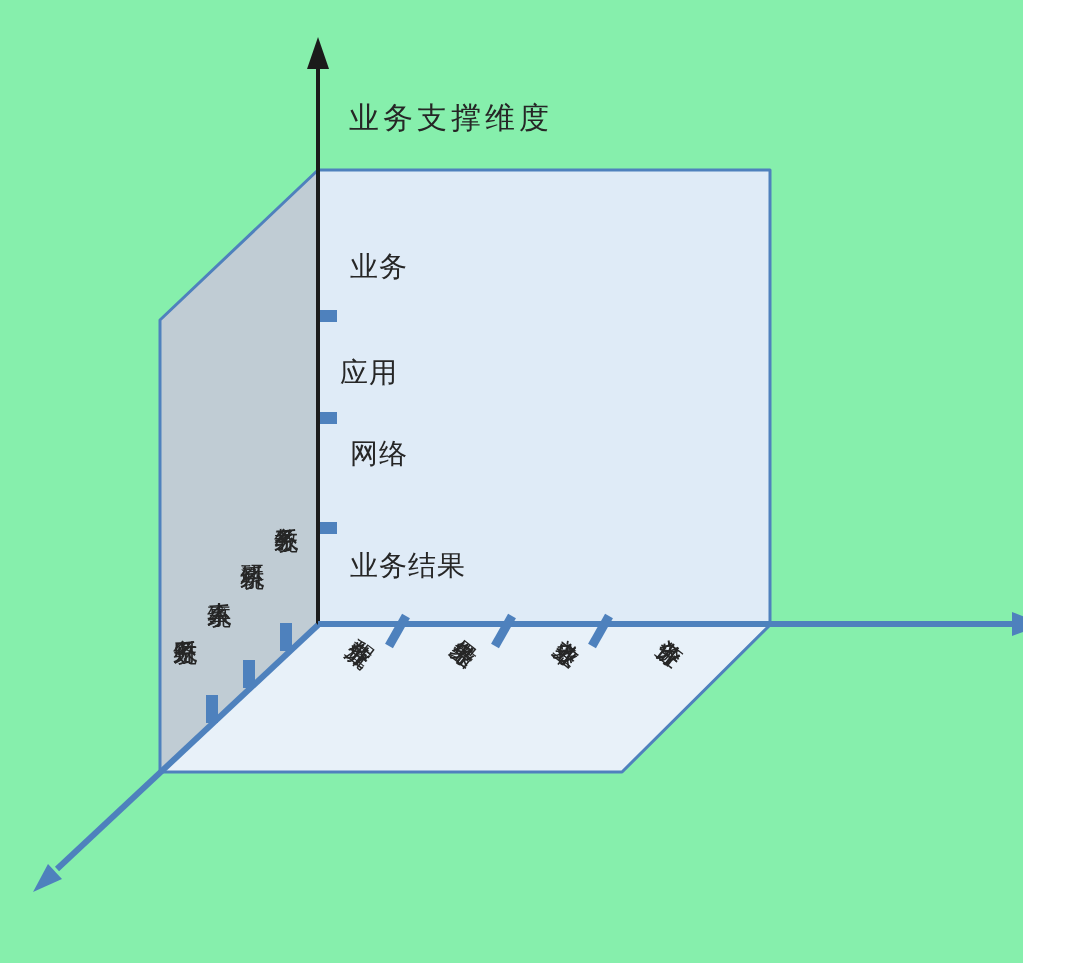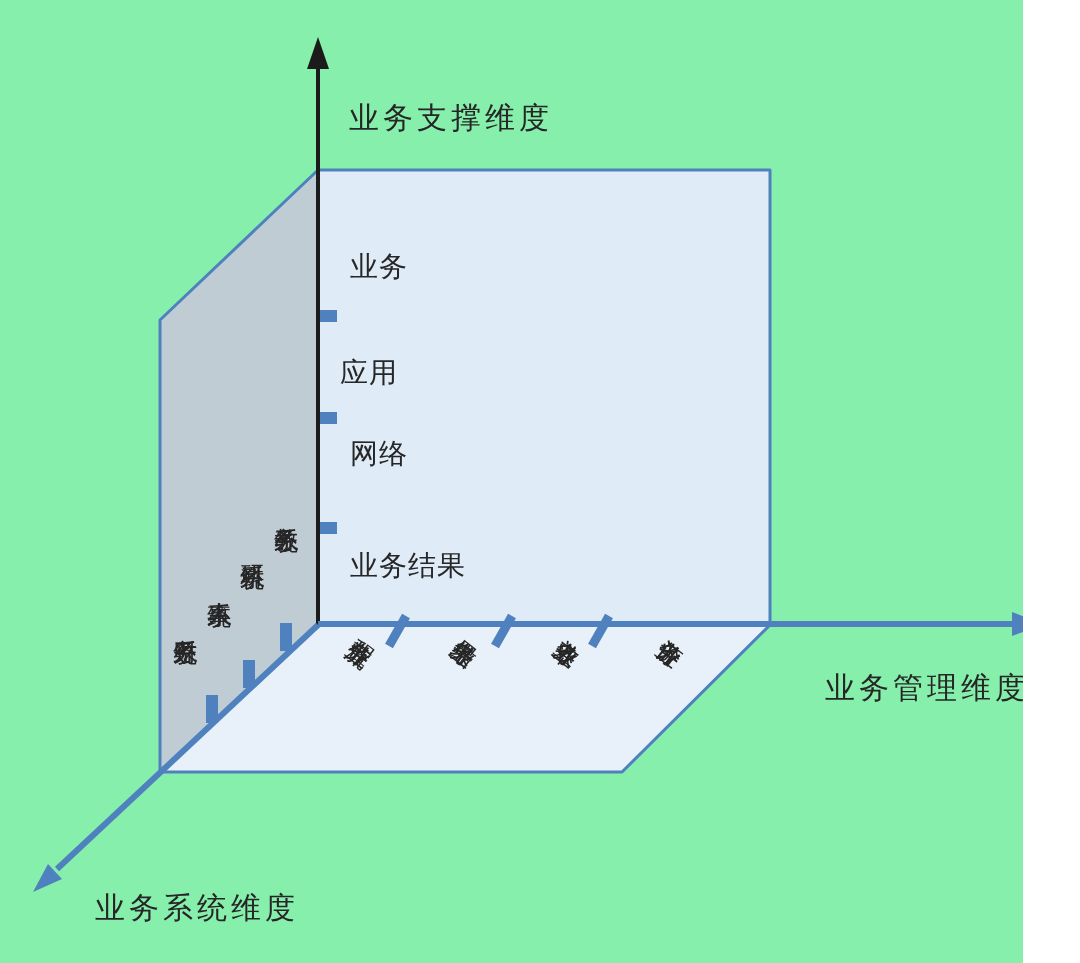--- a/index.html
+++ b/index.html
@@ -72,22 +72,20 @@
     <line x1="406" y1="616" x2="389" y2="646" stroke="#4e81bd" stroke-width="9"></line>
     <line x1="512" y1="616" x2="495" y2="646" stroke="#4e81bd" stroke-width="9"></line>
     <line x1="609" y1="616" x2="592" y2="646" stroke="#4e81bd" stroke-width="9"></line>
 
     <rect x="280" y="623" width="12" height="28" fill="#4e81bd"></rect>
     <rect x="243" y="660" width="12" height="28" fill="#4e81bd"></rect>
     <rect x="206" y="695" width="12" height="28" fill="#4e81bd"></rect>
   </svg>
 
   <div class="lbl axis-title" style="left:349px; top:101px">业务支撑维度</div>
-  <div class="lbl axis-title" style="left:825px; top:671px">业务管理维度</div>
-  <div class="lbl axis-title" style="left:95px; top:891px">业务系统维度</div>
 
   <div class="lbl wall-label" style="left:350px; top:252px">业务</div>
   <div class="lbl wall-label" style="left:340px; top:358px">应用</div>
   <div class="lbl wall-label" style="left:350px; top:439px">网络</div>
   <div class="lbl wall-label" style="left:350px; top:551px">业务结果</div>
 
   <div class="lbl vtext floor-label" style="left:334px; top:619px; height:104px">业务流程</div>
   <div class="lbl vtext floor-label" style="left:438px; top:619px; height:104px">业务结果</div>
   <div class="lbl vtext floor-label" style="left:541px; top:619px; height:104px">业务效率</div>
   <div class="lbl vtext floor-label" style="left:644px; top:619px; height:104px">业务评价</div>

